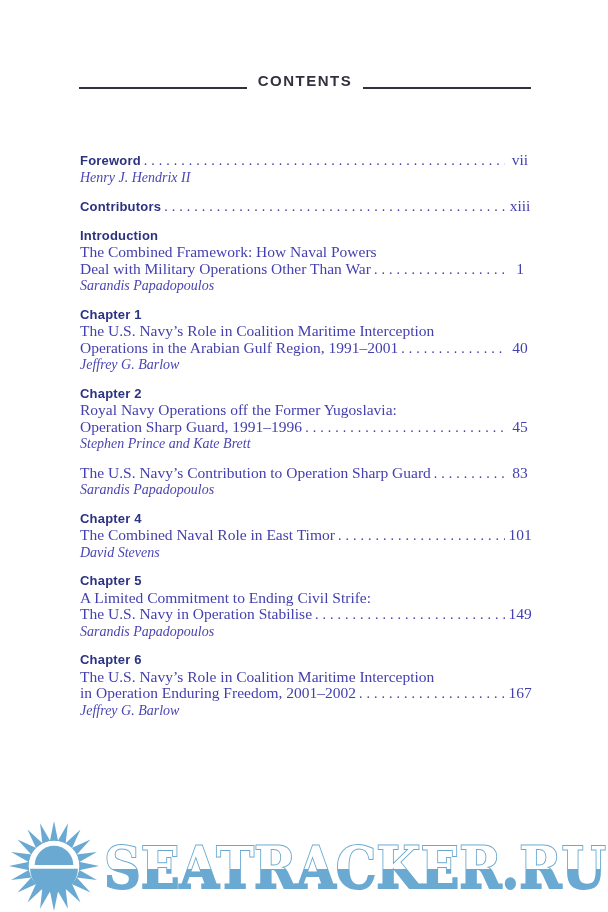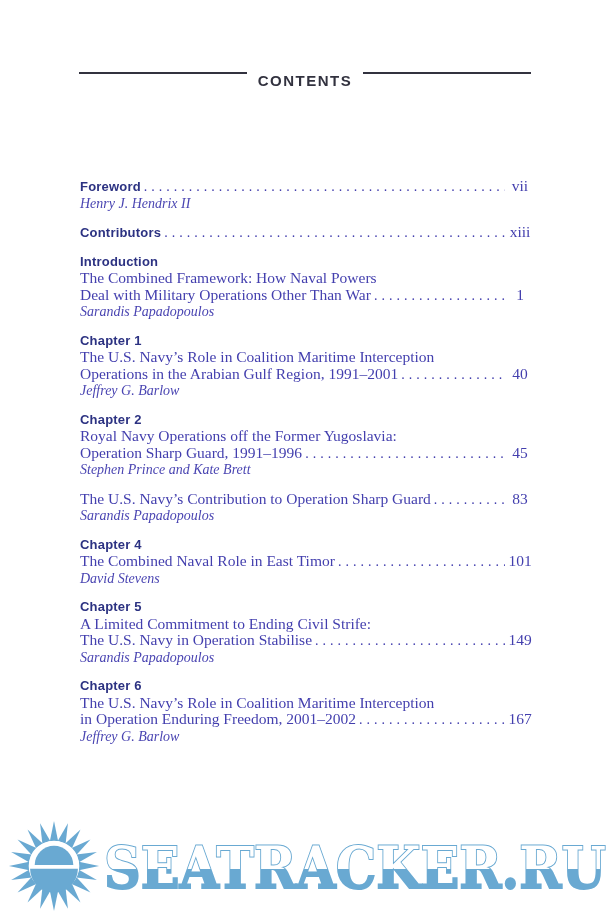--- a/index.html
+++ b/index.html
@@ -14,32 +14,32 @@
   body{
     width:608px;height:912px;
     position:relative;overflow:hidden;
     font-family:"Liberation Serif", serif;
   }
   .page{width:608px;height:912px;position:relative;}
 
   
   .contents-header{
     position:absolute;top:72px;left:79px;width:452px;
-    display:flex;align-items:flex-start;gap:11px;
+    display:flex;align-items:flex-end;gap:11px;
   }
   .rule{flex:1 1 0;height:2px;background:var(--header-dark);}
   .contents-title{
     font-family:"Liberation Sans", sans-serif;
     font-weight:bold;font-size:15px;letter-spacing:1.5px;
     color:var(--header-dark);white-space:nowrap;
   }
 
   
   .toc{
-    position:absolute;top:178px;left:80px;width:452px;
+    position:absolute;top:152px;left:80px;width:452px;
   }
   .entry{margin-bottom:12px;}
   .row{display:flex;align-items:baseline;line-height:16.5px;}
   .heading{
     font-family:"Liberation Sans", sans-serif;
     font-weight:bold;font-size:13px;letter-spacing:.2px;
     color:var(--heading);white-space:nowrap;
   }
   .title-text{
     font-size:15.5px;color:var(--title);white-space:nowrap;

